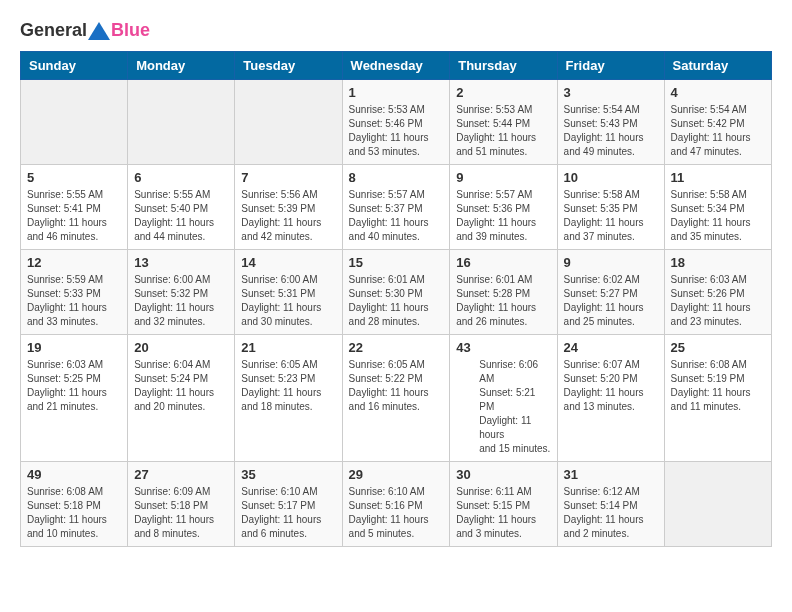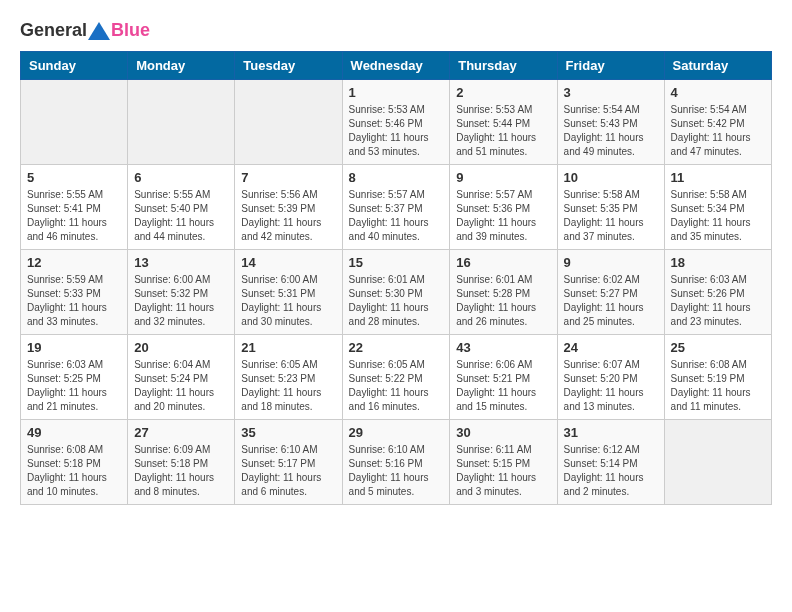--- a/index.html
+++ b/index.html
@@ -260,21 +260,21 @@
         </td>
         <td>
           <div class="day-number">22</div>
           <div class="day-info" style="white-space: pre-line;">Sunrise: 6:05 AM
 Sunset: 5:22 PM
 Daylight: 11 hours
 and 16 minutes.</div>
         </td>
         <td>
           <div class="day-number">43</div>
-          <div class="day-info" style="white-space: pre-line;">Sunrise: 6:06 AM
+          <div class="day-info" style="white-space: pre-line; margin-left: 23px;">Sunrise: 6:06 AM
 Sunset: 5:21 PM
 Daylight: 11 hours
 and 15 minutes.</div>
         </td>
         <td>
           <div class="day-number">24</div>
           <div class="day-info" style="white-space: pre-line;">Sunrise: 6:07 AM
 Sunset: 5:20 PM
 Daylight: 11 hours
 and 13 minutes.</div>

